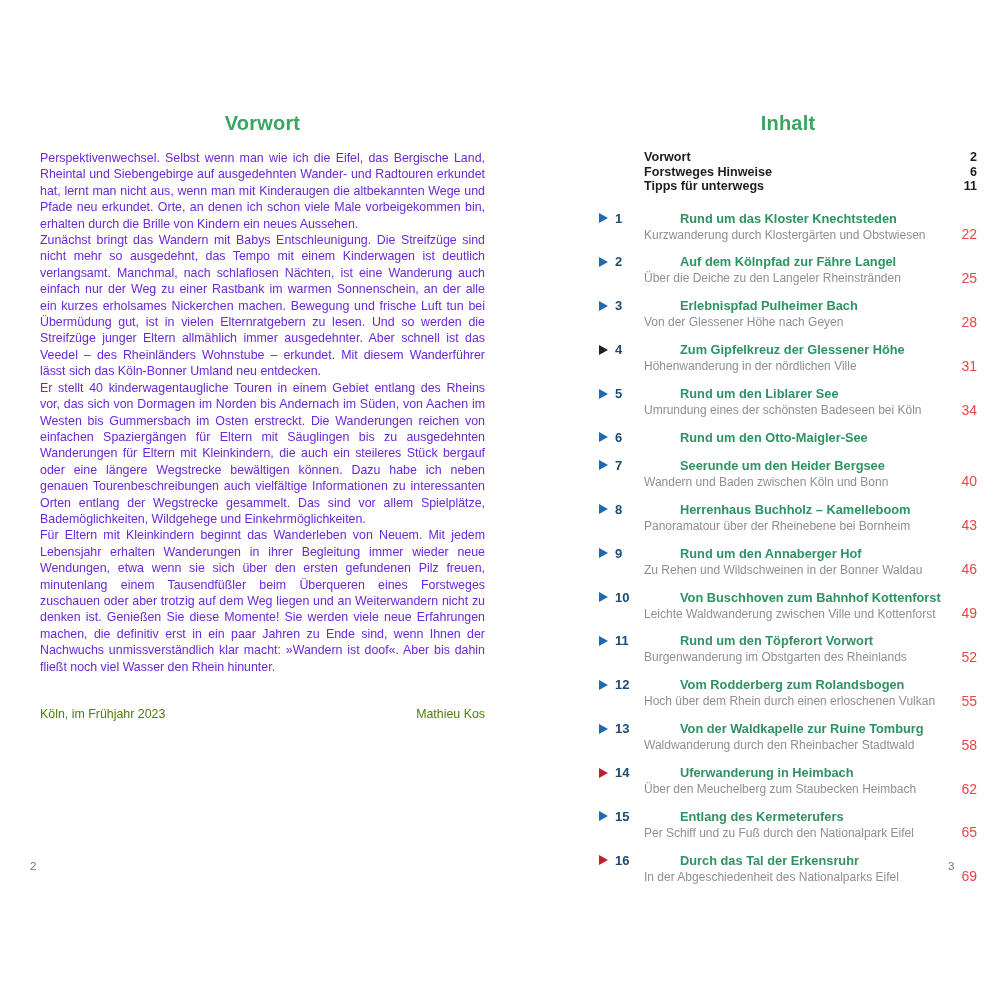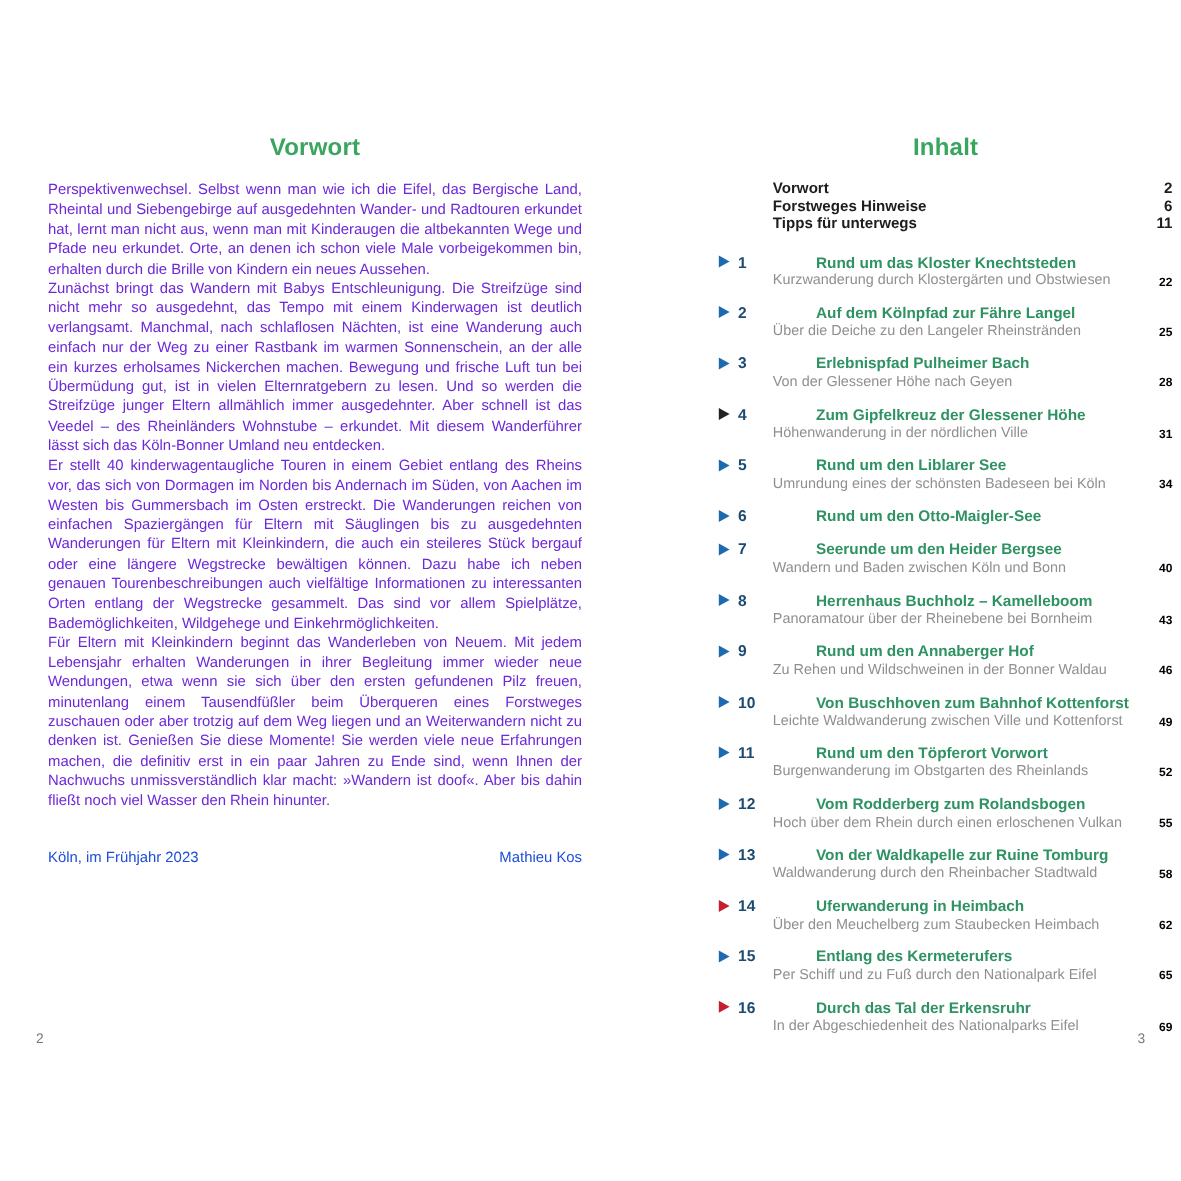--- a/index.html
+++ b/index.html
@@ -27,21 +27,21 @@
     line-height: 16.4px;
     text-align: justify;
     color: #6d28d9;
   }
   .body-text p { margin: 0; }
   .signoff {
     display: flex;
     justify-content: space-between;
     margin-top: 32px;
     font-size: 12.4px;
-    color: #1d4ed8;
+    color: #4d7c0f;
     gap: 20px;
   }
   
   .right-page { left: 583px; width: 378px; }
   .front-matter { margin-top: 13px; }
   .fm-row {
     display: flex;
     font-weight: bold;
     font-size: 12.6px;
     line-height: 14.5px;
@@ -84,23 +84,23 @@
     padding-left: 36px;
   }
   .tour-sub-line { display: flex; align-items: flex-end; }
   .tour-subtitle {
     flex: 1;
     font-size: 12px;
     line-height: 14.5px;
     color: var(--subtitle-gray, #8f8f8f);
   }
   .tour-page {
-    font-weight: bold;
-    font-size: 10px;
-    color: #000000;
+    font-weight: normal;
+    font-size: 14px;
+    color: #ef4444;
     margin-left: 6px;
     white-space: nowrap;
   }
   
   .folio {
     position: absolute;
     top: 860px;
     font-size: 11.5px;
     color: #777777;
   }

